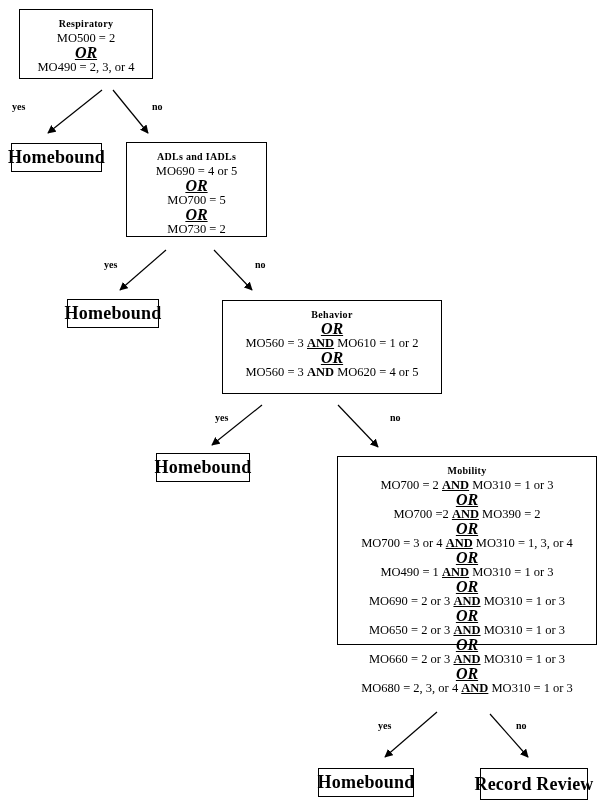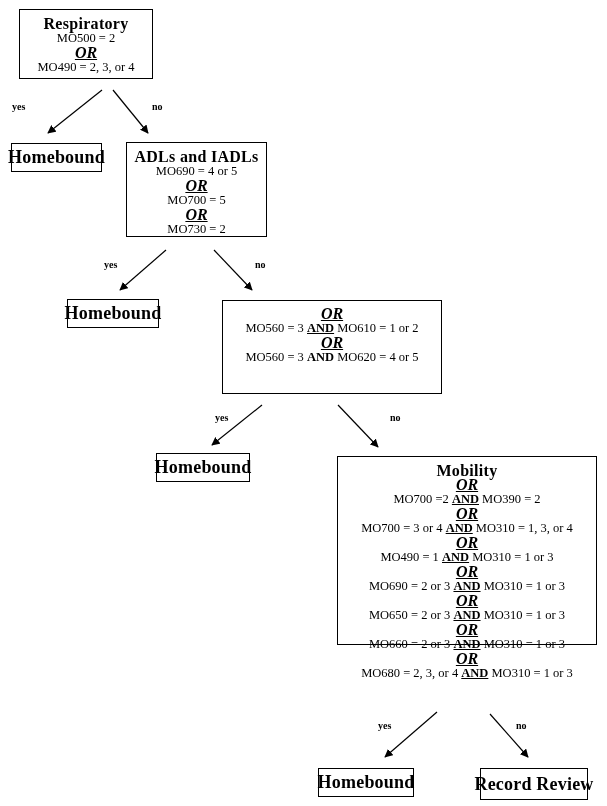--- a/index.html
+++ b/index.html
@@ -19,21 +19,21 @@
     position: absolute;
     box-sizing: border-box;
     border: 1px solid #000000;
     background: #ffffff;
     text-align: center;
     color: #000000;
     z-index: 3;
   }
   .node .title {
     font-weight: bold;
-    font-size: 16px;
+    font-size: 10px;
     line-height: 15px;
     letter-spacing: 0.3px;
     white-space: nowrap;
   }
   .node .row {
     font-size: 12.5px;
     line-height: 15px;
     white-space: nowrap;
   }
   .node .op {
@@ -133,36 +133,38 @@
   </div>
 
   <div class="edge-label" style="left:104px; top:259px;">yes</div>
   <div class="edge-label" style="left:255px; top:259px;">no</div>
 
   <div class="node term" style="left:67px; top:299px; width:92px; height:29px;">
     <div class="title">Homebound</div>
   </div>
 
   <div class="node pad-t6" style="left:222px; top:300px; width:220px; height:94px;">
+    <div class="title">Behavior</div>
     <div class="op">OR</div>
     <div class="row"><span>MO560 = 3 </span><span class="and">AND</span><span> MO610 = 1 or 2</span></div>
     <div class="op">OR</div>
     <div class="row"><span>MO560 = 3 </span><span class="and-plain">AND</span><span> MO620 = 4 or 5</span></div>
   </div>
 
   <div class="edge-label" style="left:215px; top:412px;">yes</div>
   <div class="edge-label" style="left:390px; top:412px;">no</div>
 
   <div class="node term" style="left:156px; top:453px; width:94px; height:29px;">
     <div class="title">Homebound</div>
   </div>
 
   <div class="node pad-t6" style="left:337px; top:456px; width:260px; height:189px;">
     <div class="title">Mobility</div>
     <div id="mobility-rows">
+        <div class="row"><span>MO700 = 2 </span><span class="and">AND</span><span> MO310 = 1 or 3</span></div>
         <div class="op">OR</div>
         <div class="row"><span>MO700 =2 </span><span class="and">AND</span><span> MO390 = 2</span></div>
         <div class="op">OR</div>
         <div class="row"><span>MO700 = 3 or 4 </span><span class="and">AND</span><span> MO310 = 1, 3, or 4</span></div>
         <div class="op">OR</div>
         <div class="row"><span>MO490 = 1 </span><span class="and">AND</span><span> MO310 = 1 or 3</span></div>
         <div class="op">OR</div>
         <div class="row"><span>MO690 = 2 or 3 </span><span class="and">AND</span><span> MO310 = 1 or 3</span></div>
         <div class="op">OR</div>
         <div class="row"><span>MO650 = 2 or 3 </span><span class="and">AND</span><span> MO310 = 1 or 3</span></div>

